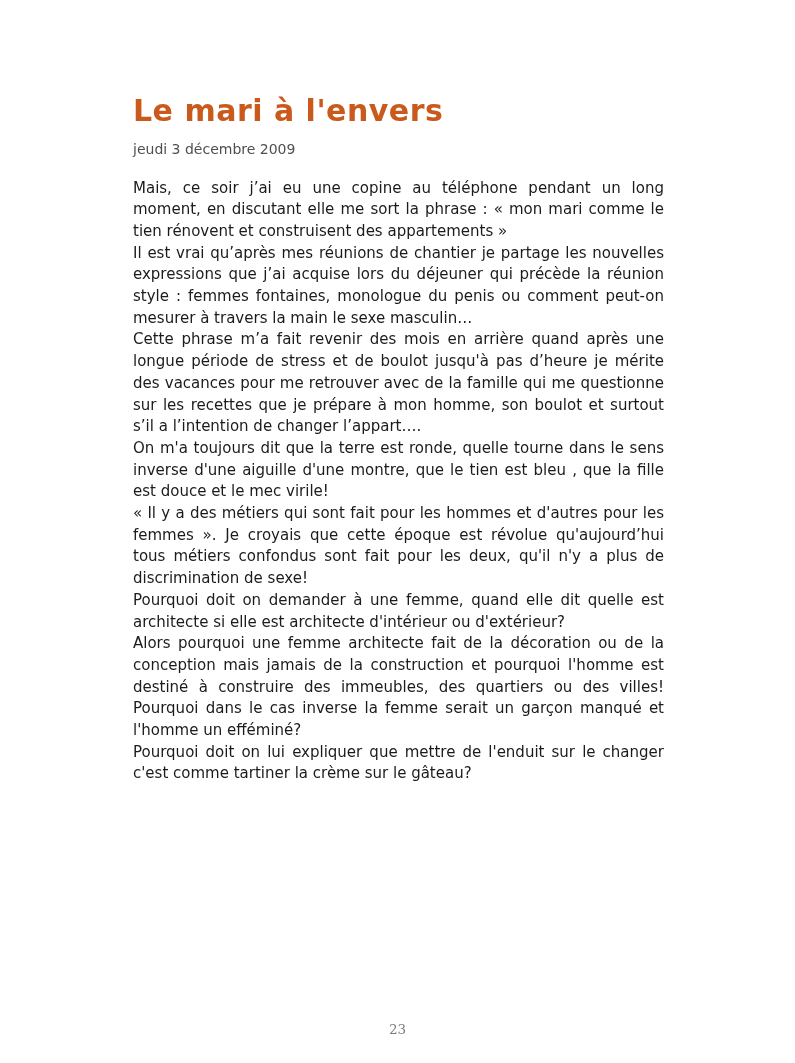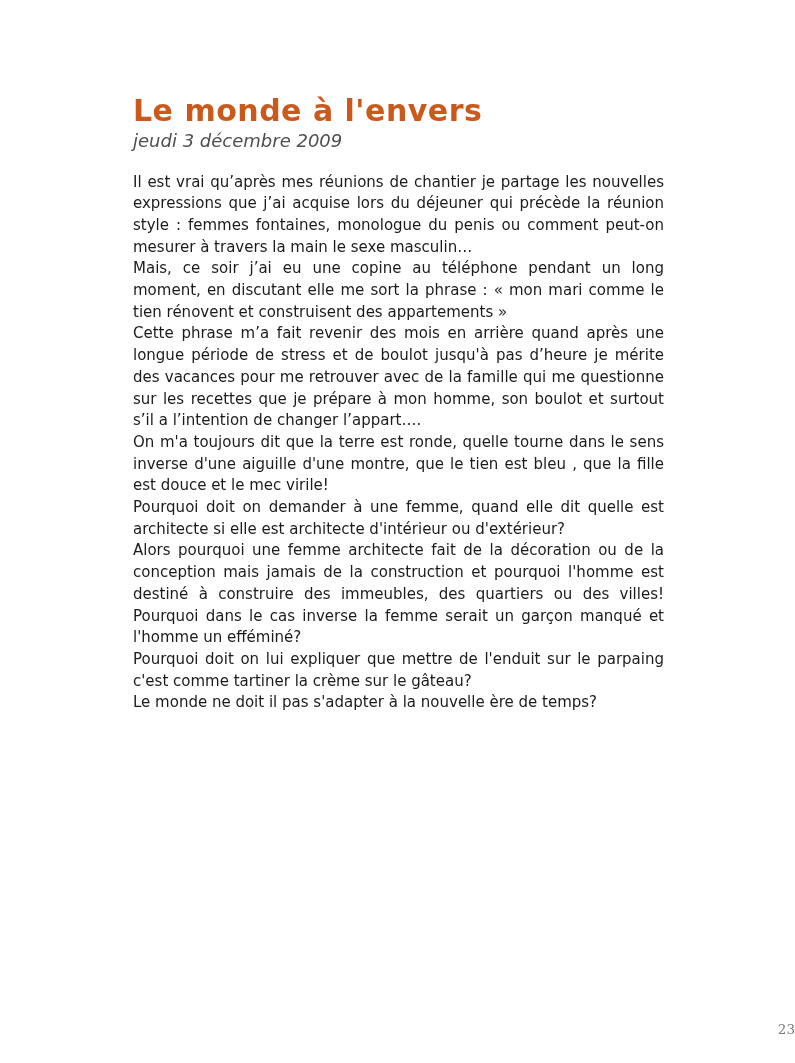--- a/index.html
+++ b/index.html
@@ -23,59 +23,58 @@
   }
   .post-title {
     margin: 0;
     font-size: 30px;
     line-height: 1.05;
     font-weight: bold;
     letter-spacing: 0.5px;
     font-family: "DejaVu Sans", sans-serif;
   }
   .post-date {
-    margin-top: 3px;
-    font-size: 18px;
-    font-style: italic;
+    margin-top: 14px;
+    font-size: 14px;
     color: #4f4f4f;
   }
   .post-body {
     margin-top: 21px;
     font-size: 15px;
     line-height: 21.7px;
     text-align: justify;
     color: #1b1b1b;
   }
   .post-body p {
     margin: 0;
     padding: 0;
   }
   .page-number {
     position: absolute;
     left: 0;
     right: 0;
     bottom: 26px;
-    text-align: right;
+    text-align: center;
     font-family: "DejaVu Serif", serif;
     font-size: 13.5px;
     color: #7c7c7c;
   }
 </style>
 </head>
 <body>
 
 <div class="page">
   <div class="content">
-    <h1 class="post-title" style="color: rgb(201, 90, 28);">Le monde à l'envers</h1>
+    <h1 class="post-title" style="color: rgb(201, 90, 28);">Le mari à l'envers</h1>
     <div class="post-date" style="color: rgb(79, 79, 79);">jeudi 3 décembre 2009</div>
     <div class="post-body" style="color: rgb(27, 27, 27);">
+      <p>Mais, ce soir j’ai eu une copine au téléphone pendant un long moment, en discutant elle me sort la phrase : « mon mari comme le tien rénovent et construisent des appartements »</p>
       <p>Il est vrai qu’après mes réunions de chantier je partage les nouvelles expressions que j’ai acquise lors du déjeuner qui précède la réunion style : femmes fontaines, monologue du penis ou comment peut-on mesurer à travers la main le sexe masculin…</p>
-      <p>Mais, ce soir j’ai eu une copine au téléphone pendant un long moment, en discutant elle me sort la phrase : « mon mari comme le tien rénovent et construisent des appartements »</p>
       <p>Cette phrase m’a fait revenir des mois en arrière quand après une longue période de stress et de boulot jusqu'à pas d’heure je mérite des vacances pour me retrouver avec de la famille qui me questionne sur les recettes que je prépare à mon homme, son boulot et surtout s’il a l’intention de changer l’appart….</p>
       <p>On m'a toujours dit que la terre est ronde, quelle tourne dans le sens inverse d'une aiguille d'une montre, que le tien est bleu , que la fille est douce et le mec virile!</p>
+      <p>« Il y a des métiers qui sont fait pour les hommes et d'autres pour les femmes ». Je croyais que cette époque est révolue qu'aujourd’hui tous métiers confondus sont fait pour les deux, qu'il n'y a plus de discrimination de sexe!</p>
       <p>Pourquoi doit on demander à une femme, quand elle dit quelle est architecte si elle est architecte d'intérieur ou d'extérieur?</p>
       <p>Alors pourquoi une femme architecte fait de la décoration ou de la conception mais jamais de la construction et pourquoi l'homme est destiné à construire des immeubles, des quartiers ou des villes! Pourquoi dans le cas inverse la femme serait un garçon manqué et l'homme un efféminé?</p>
-      <p>Pourquoi doit on lui expliquer que mettre de l'enduit sur le parpaing c'est comme tartiner la crème sur le gâteau?</p>
-      <p>Le monde ne doit il pas s'adapter à la nouvelle ère de temps?</p>
+      <p>Pourquoi doit on lui expliquer que mettre de l'enduit sur le changer c'est comme tartiner la crème sur le gâteau?</p>
     </div>
   </div>
   <div class="page-number">23</div>
 </div>
 
 </body></html>

